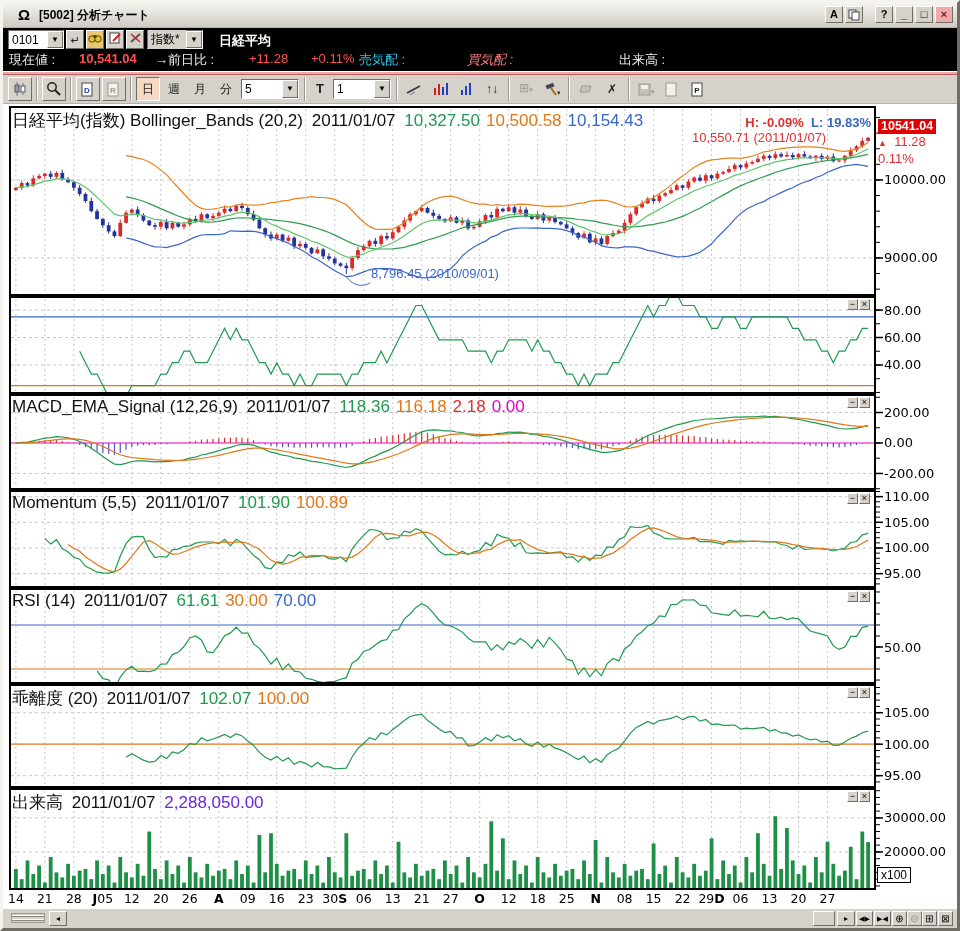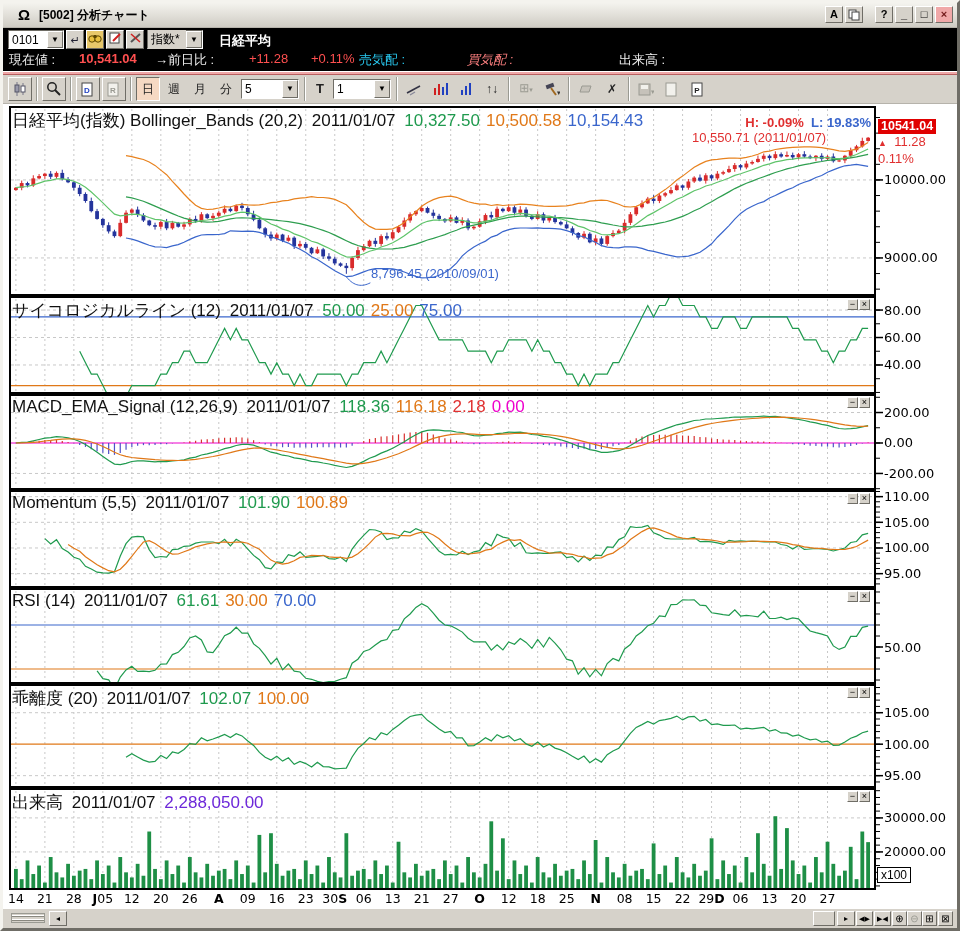--- a/index.html
+++ b/index.html
@@ -1286,25 +1286,20 @@
         <text x="766.5472972972973" y="799" font-size="12.5" font-family="DejaVu Sans, sans-serif" text-anchor="middle" fill="#000">13</text>
         <text x="795.5337837837837" y="799" font-size="12.5" font-family="DejaVu Sans, sans-serif" text-anchor="middle" fill="#000">20</text>
         <text x="824.5202702702703" y="799" font-size="12.5" font-family="DejaVu Sans, sans-serif" text-anchor="middle" fill="#000">27</text>
       </svg>
 
     <div class="phead" style="top:5px;">
       <span class="pt">日経平均(指数) Bollinger_Bands (20,2)</span>
       <span class="pt">2011/01/07</span>
       <span class="pvals"><span class="pv" style="color: rgb(31, 154, 78);">10,327.50</span><span class="pv" style="color: rgb(224, 120, 24);">10,500.58</span><span class="pv" style="color: rgb(58, 102, 204);">10,154.43</span></span>
     </div>
-    <div class="phead" style="top:195px;">
-      <span class="pt">サイコロジカルライン (12)</span>
-      <span class="pt">2011/01/07</span>
-      <span class="pvals"><span class="pv" style="color: rgb(31, 154, 78);">50.00</span><span class="pv" style="color: rgb(224, 120, 24);">25.00</span><span class="pv" style="color: rgb(58, 102, 204);">75.00</span></span>
-    </div>
     <div class="phead" style="top:293px;">
       <span class="pt">MACD_EMA_Signal (12,26,9)</span>
       <span class="pt">2011/01/07</span>
       <span class="pvals"><span class="pv" style="color: rgb(31, 154, 78);">118.36</span><span class="pv" style="color: rgb(224, 120, 24);">116.18</span><span class="pv" style="color: rgb(224, 48, 48);">2.18</span><span class="pv" style="color: rgb(238, 0, 204);">0.00</span></span>
     </div>
     <div class="phead" style="top:389px;">
       <span class="pt">Momentum (5,5)</span>
       <span class="pt">2011/01/07</span>
       <span class="pvals"><span class="pv" style="color: rgb(31, 154, 78);">101.90</span><span class="pv" style="color: rgb(224, 120, 24);">100.89</span></span>
     </div>

